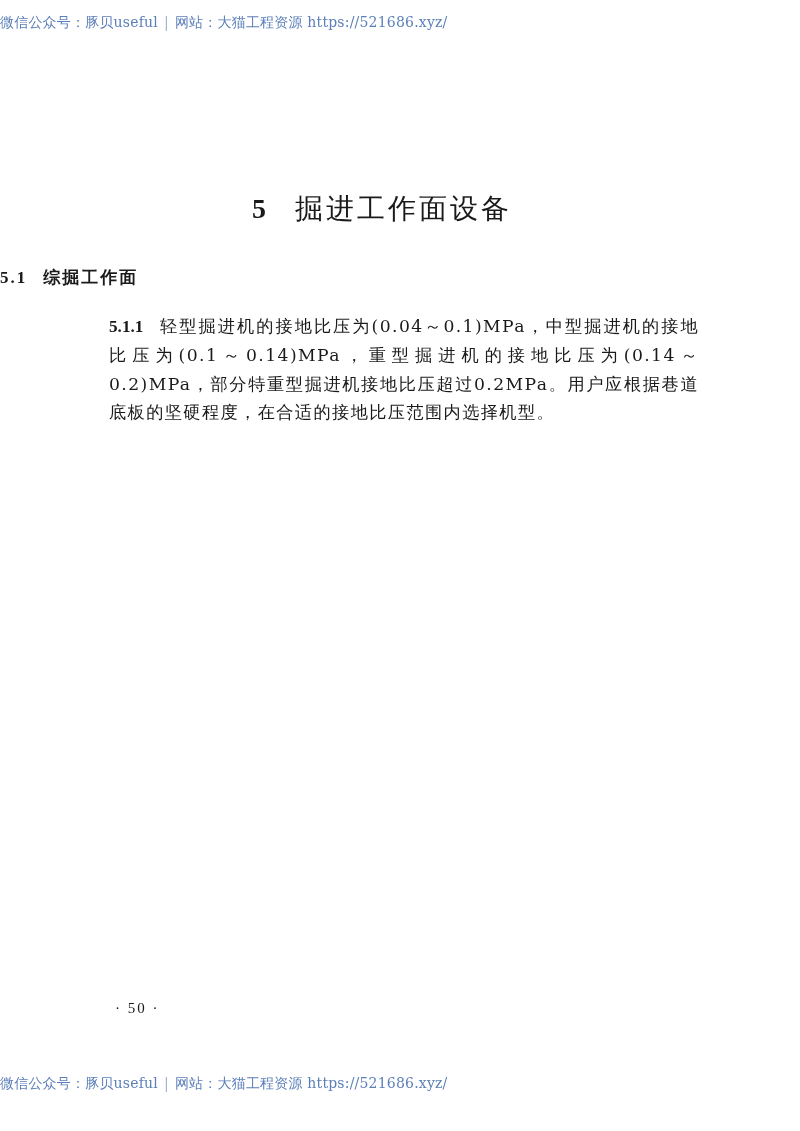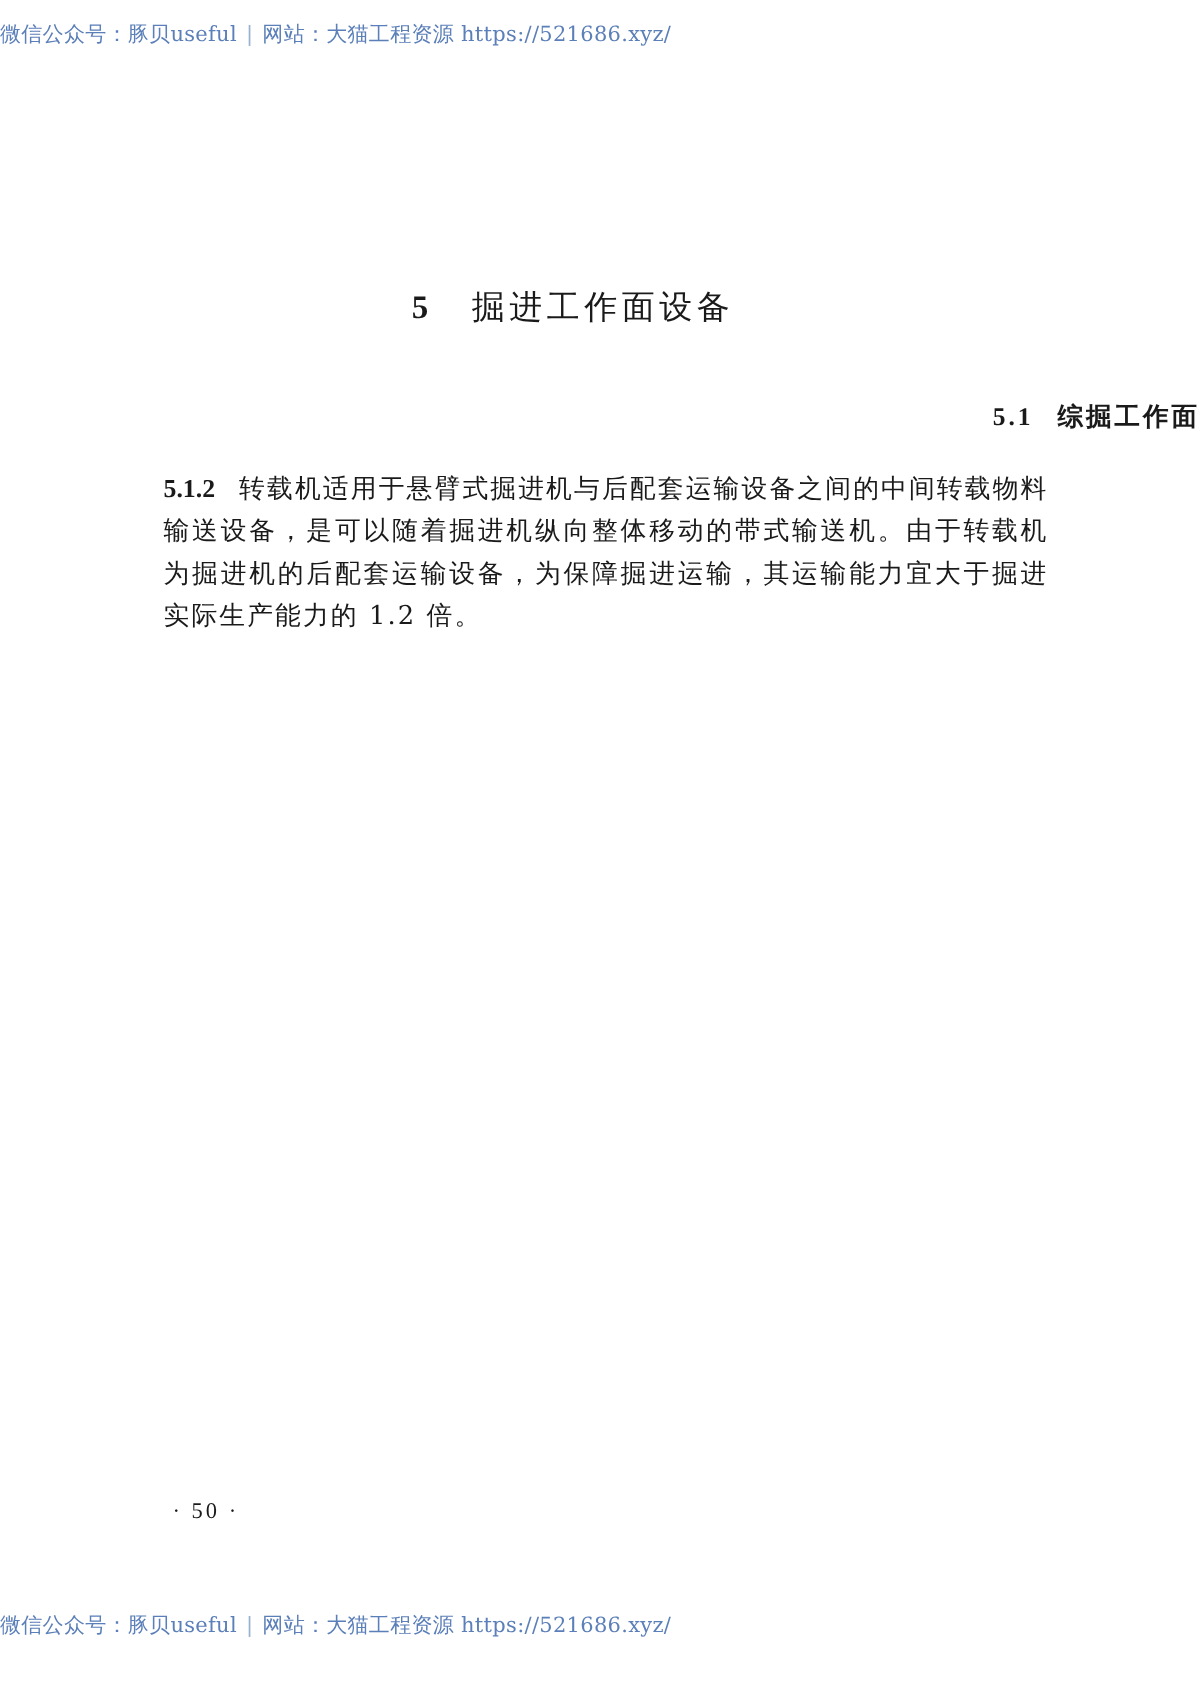--- a/index.html
+++ b/index.html
@@ -4,23 +4,23 @@
   <style>
     html, body { margin:0; padding:0; background:#ffffff; }
     body { width:800px; height:1131px; position:relative; overflow:hidden;
            font-family: "DejaVu Serif", "Liberation Serif", serif; color:#1a1a1a; }
     .watermark { position:absolute; left:0; width:800px; 
                  font-size:14px; color:#5b7fb8; letter-spacing:0.2px; }
     .watermark.top { top:14px; }
     .watermark.bottom { top:1075px; }
     .watermark .sep { color:#9ab0d0; margin:0 6px; }
     .chapter-title { position:absolute; top:190px; left:0; width:764px; text-align:center;
-                     font-size:22px; letter-spacing:3px; }
+                     font-size:28px; letter-spacing:3px; }
     .chapter-title .num { font-weight:bold; margin-right:26px; font-family:"Liberation Serif", serif; }
-    .section-title { position:absolute; top:266px; left:0; width:800px; text-align:right;
+    .section-title { position:absolute; top:266px; left:0; width:800px; text-align:left;
                      font-size:17px; font-weight:bold; letter-spacing:2px; }
     .section-title .num { margin-right:16px; font-family:"Liberation Serif", serif; }
     .body { position:absolute; top:312px; left:109px; width:590px; font-size:17.2px;
             line-height:28.4px; letter-spacing:1.4px; text-align:justify; }
     .body p { margin:0; }
     .body p.indent { text-indent:36px; }
     .clause-num { font-weight:bold; font-family:"Liberation Serif", serif; margin-right:16px; letter-spacing:0; }
     .page-number { position:absolute; top:1000px; left:115px; font-size:15px;
                    font-family:"Liberation Serif", serif; letter-spacing:2px; }
   </style>
@@ -33,20 +33,20 @@
 
 <div class="chapter-title">
   <span class="num">5</span><span>掘进工作面设备</span>
 </div>
 
 <div class="section-title">
   <span class="num">5.1</span><span>综掘工作面</span>
 </div>
 
 <div class="body">
-  <p><span class="clause-num">5.1.2</span><span>转载机适用于悬臂式掘进机与后配套运输设备之间的中间转载物料输送设备，是可以随着掘进机纵向整体移动的带式输送机。由于转载机为掘进机的后配套运输设备，为保障掘进运输，其运输能力宜大于掘进实际生产能力的 1.2 倍。</span></p>
+  <p><span class="clause-num">5.1.1</span><span>轻型掘进机的接地比压为(0.04～0.1)MPa，中型掘进机的接地比压为(0.1～0.14)MPa，重型掘进机的接地比压为(0.14～0.2)MPa，部分特重型掘进机接地比压超过0.2MPa。用户应根据巷道底板的坚硬程度，在合适的接地比压范围内选择机型。</span></p>
 </div>
 
 <div class="page-number">· 50 ·</div>
 
 <div class="watermark bottom">
   <span>微信公众号：豚贝useful</span><span class="sep">|</span><span>网站：大猫工程资源 https://521686.xyz/</span>
 </div>
 
 </body></html>

